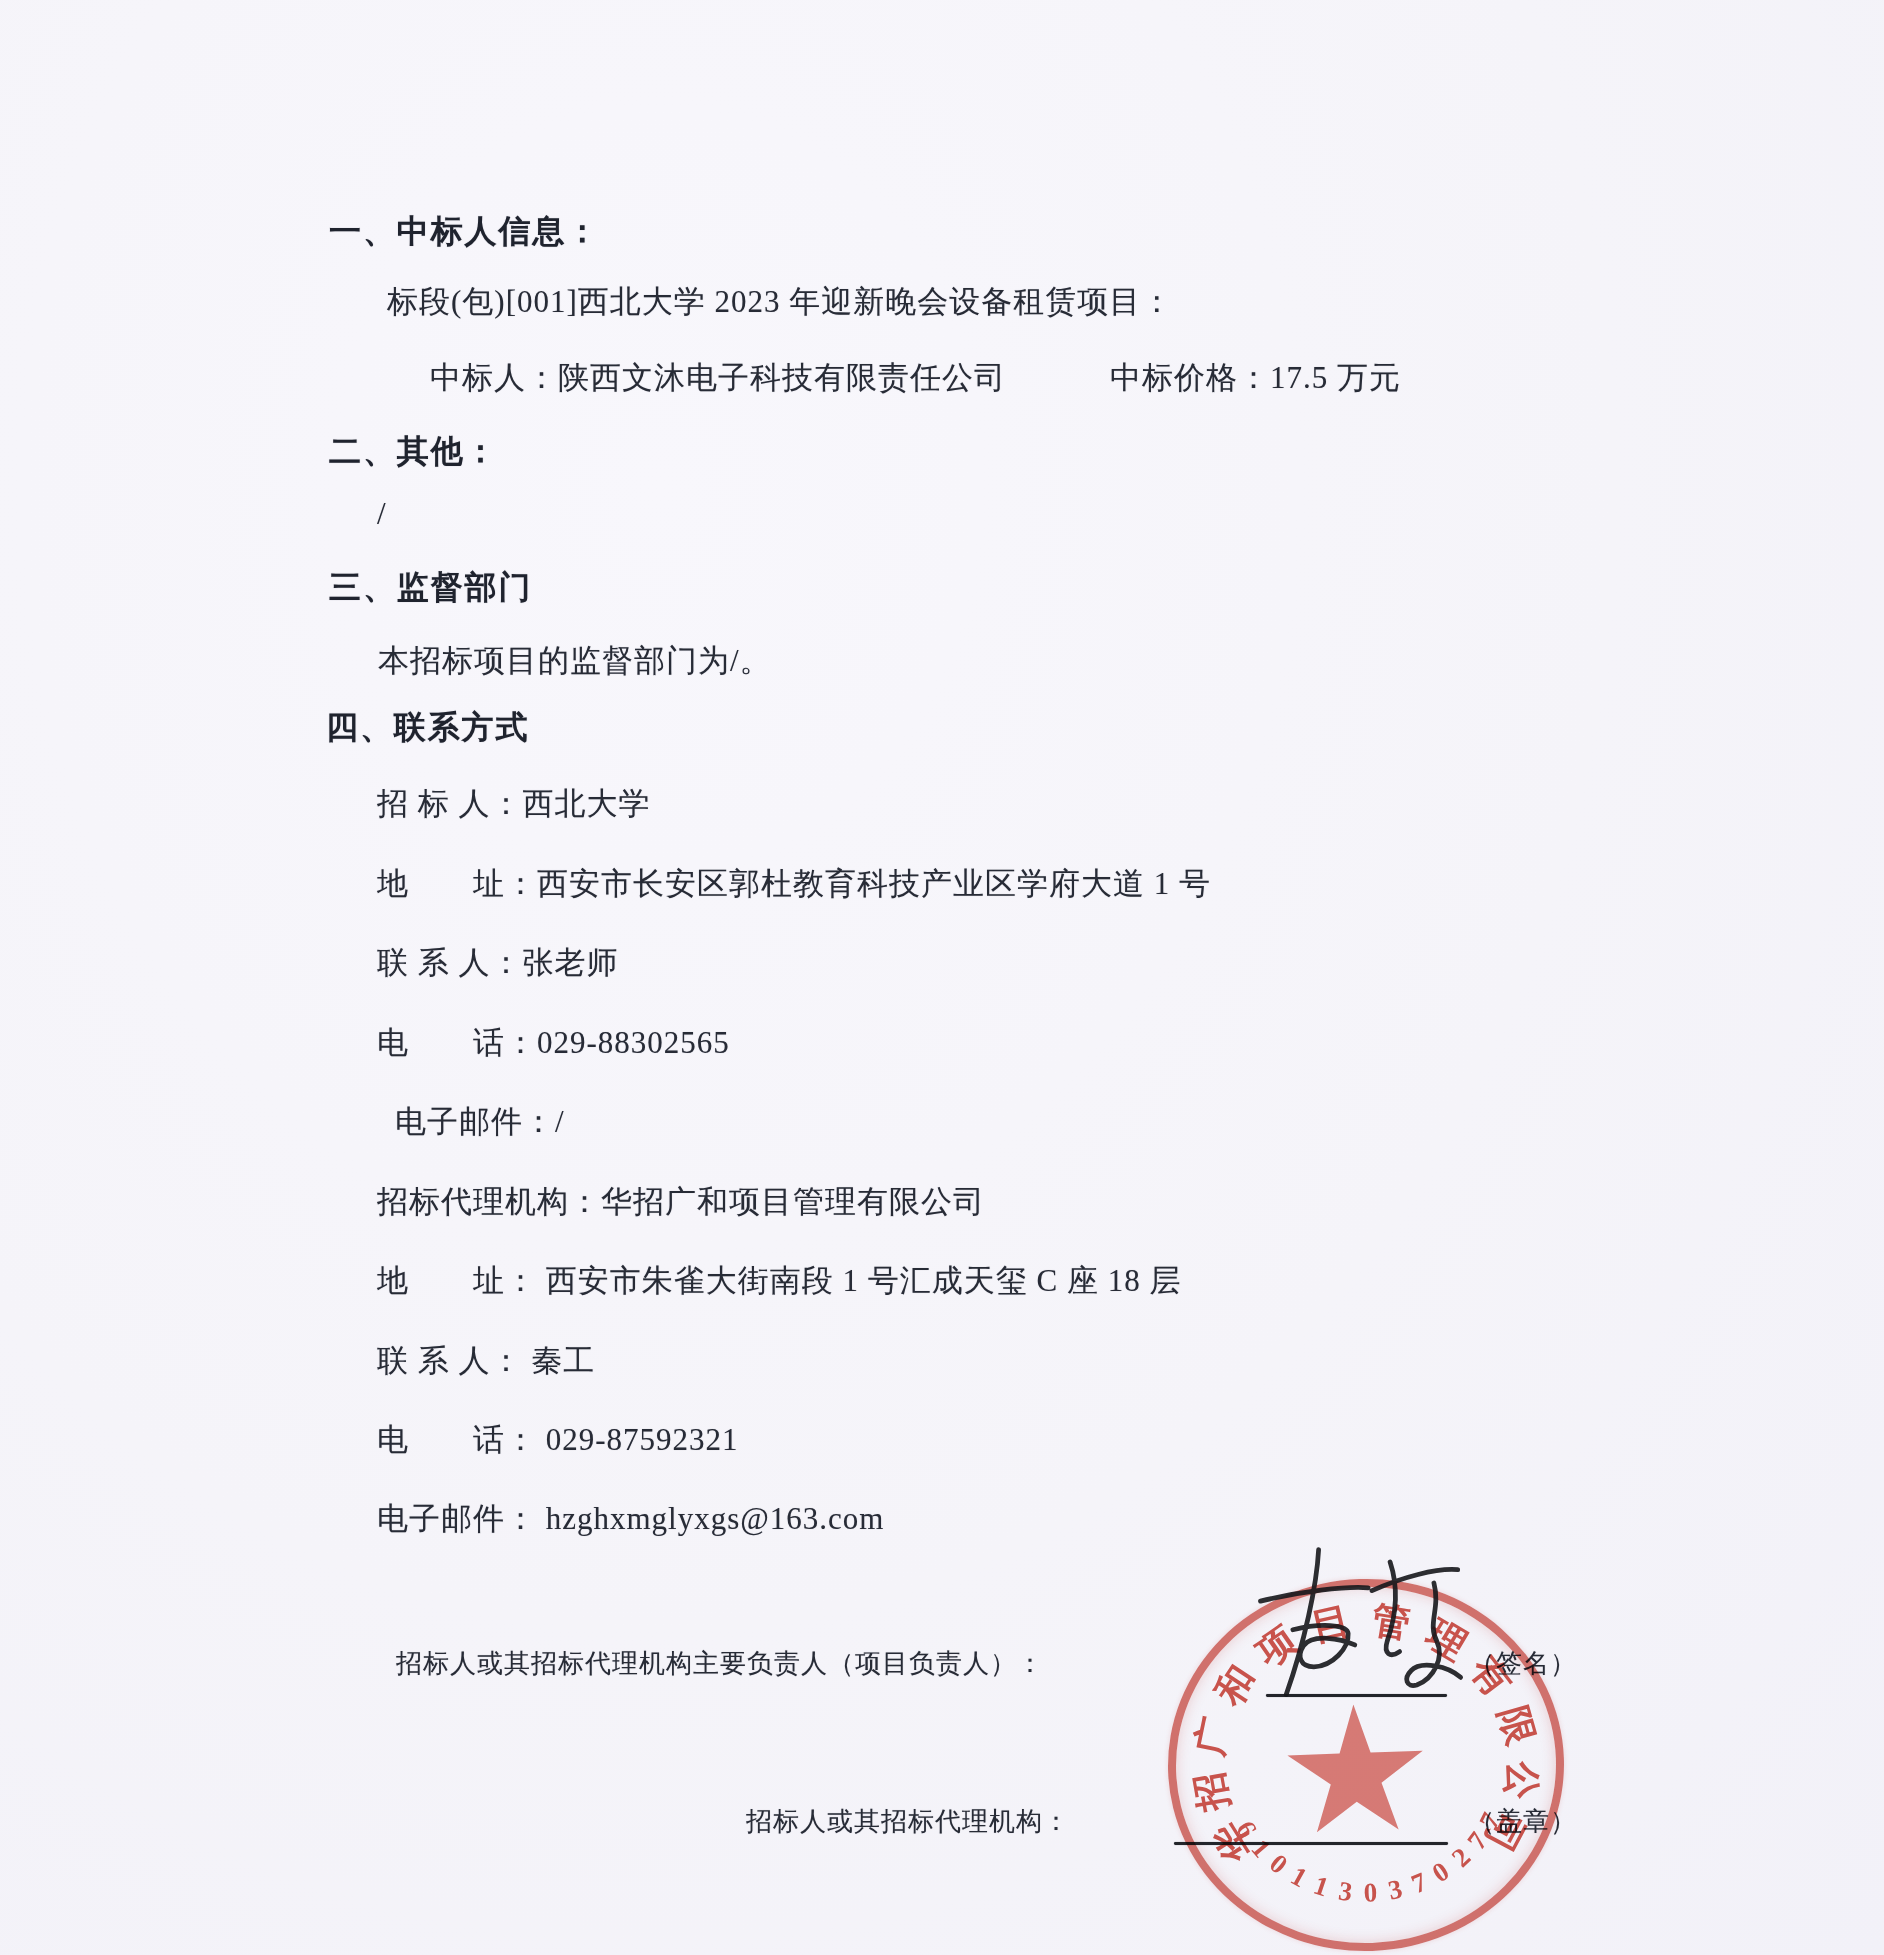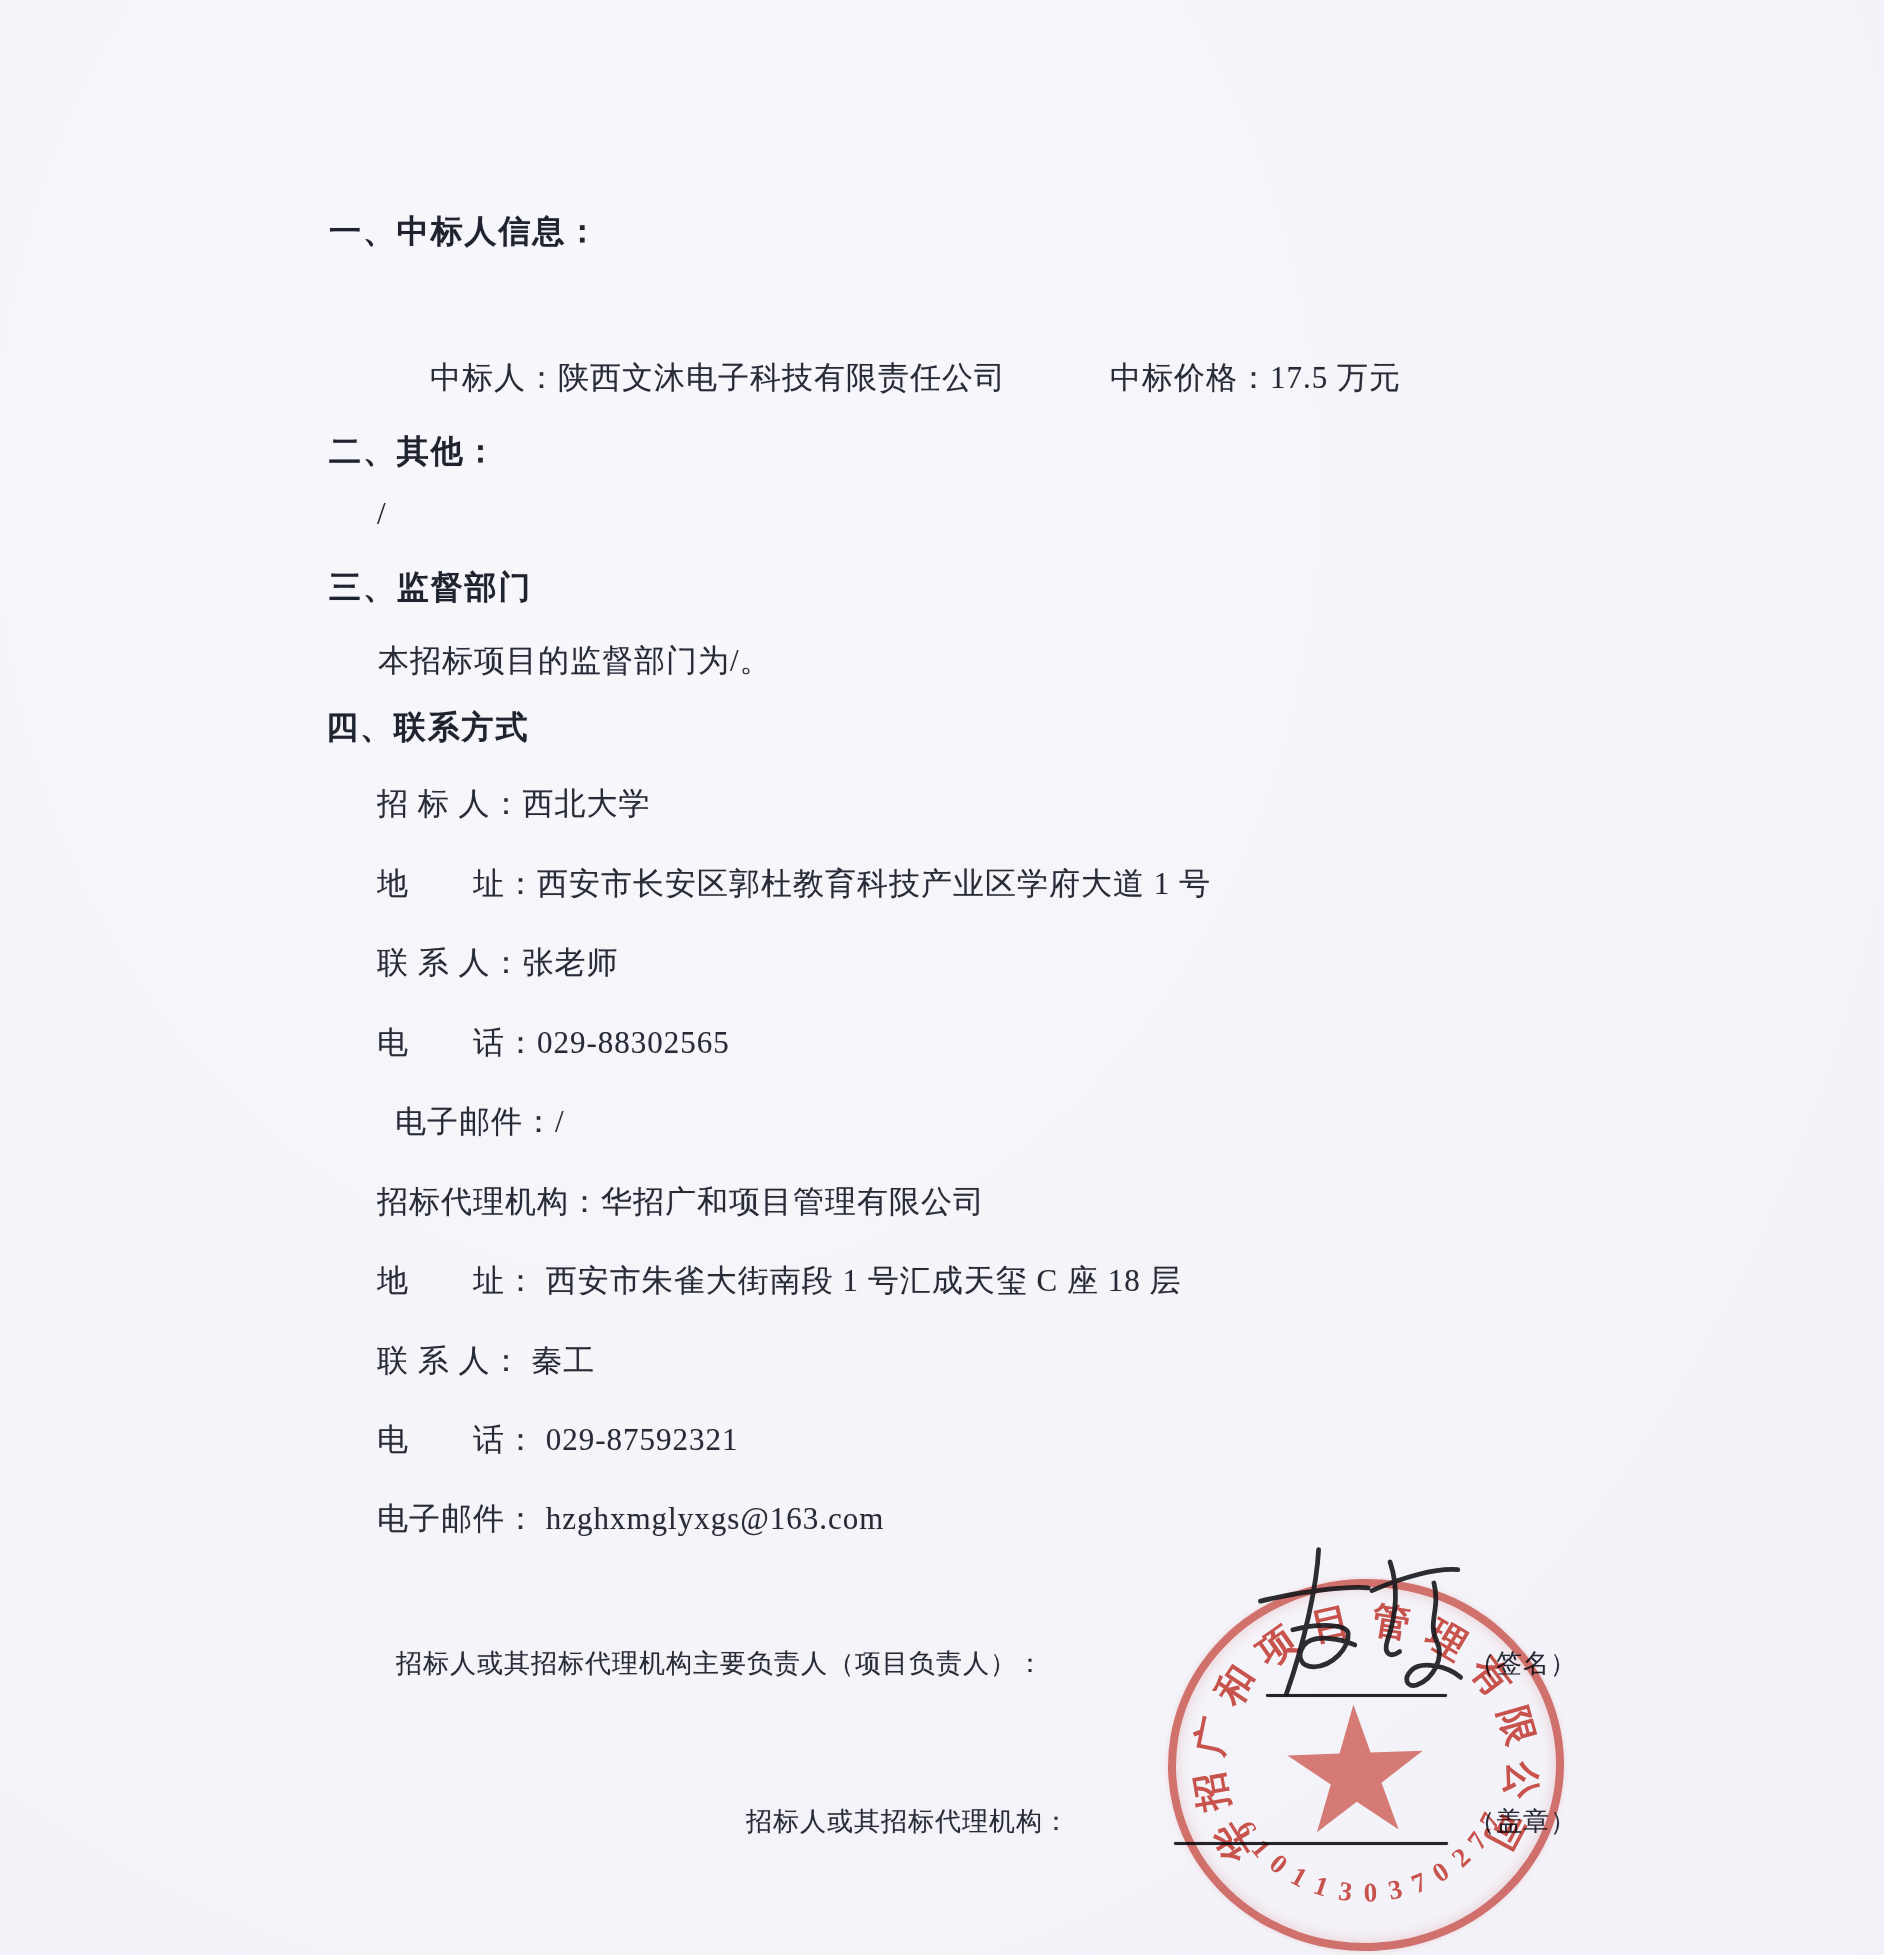--- a/index.html
+++ b/index.html
@@ -36,20 +36,21 @@
   .seal{z-index:5;}
   .t,.h,.hdr,.uline{z-index:2;}
 </style>
 </head>
 <body>
 
 <div class="page">
 
 
   <div class="h" style="left:329px;top:210px;">一、中标人信息：</div>
+  <div class="t" style="left:387px;top:281px;">标段(包)[001]西北大学 2023 年迎新晚会设备租赁项目：</div>
   <div class="t" style="left:430px;top:357px;">中标人：陕西文沐电子科技有限责任公司</div>
   <div class="t" style="left:1110px;top:357px;">中标价格：17.5 万元</div>
 
   <div class="h" style="left:329px;top:430px;">二、其他：</div>
   <div class="t" style="left:377px;top:496px;">/</div>
 
   <div class="h" style="left:329px;top:566px;">三、监督部门</div>
   <div class="t" style="left:378px;top:640px;">本招标项目的监督部门为/。</div>
 
   <div class="h" style="left:326px;top:706px;text-align:center;">四、联系方式</div>

